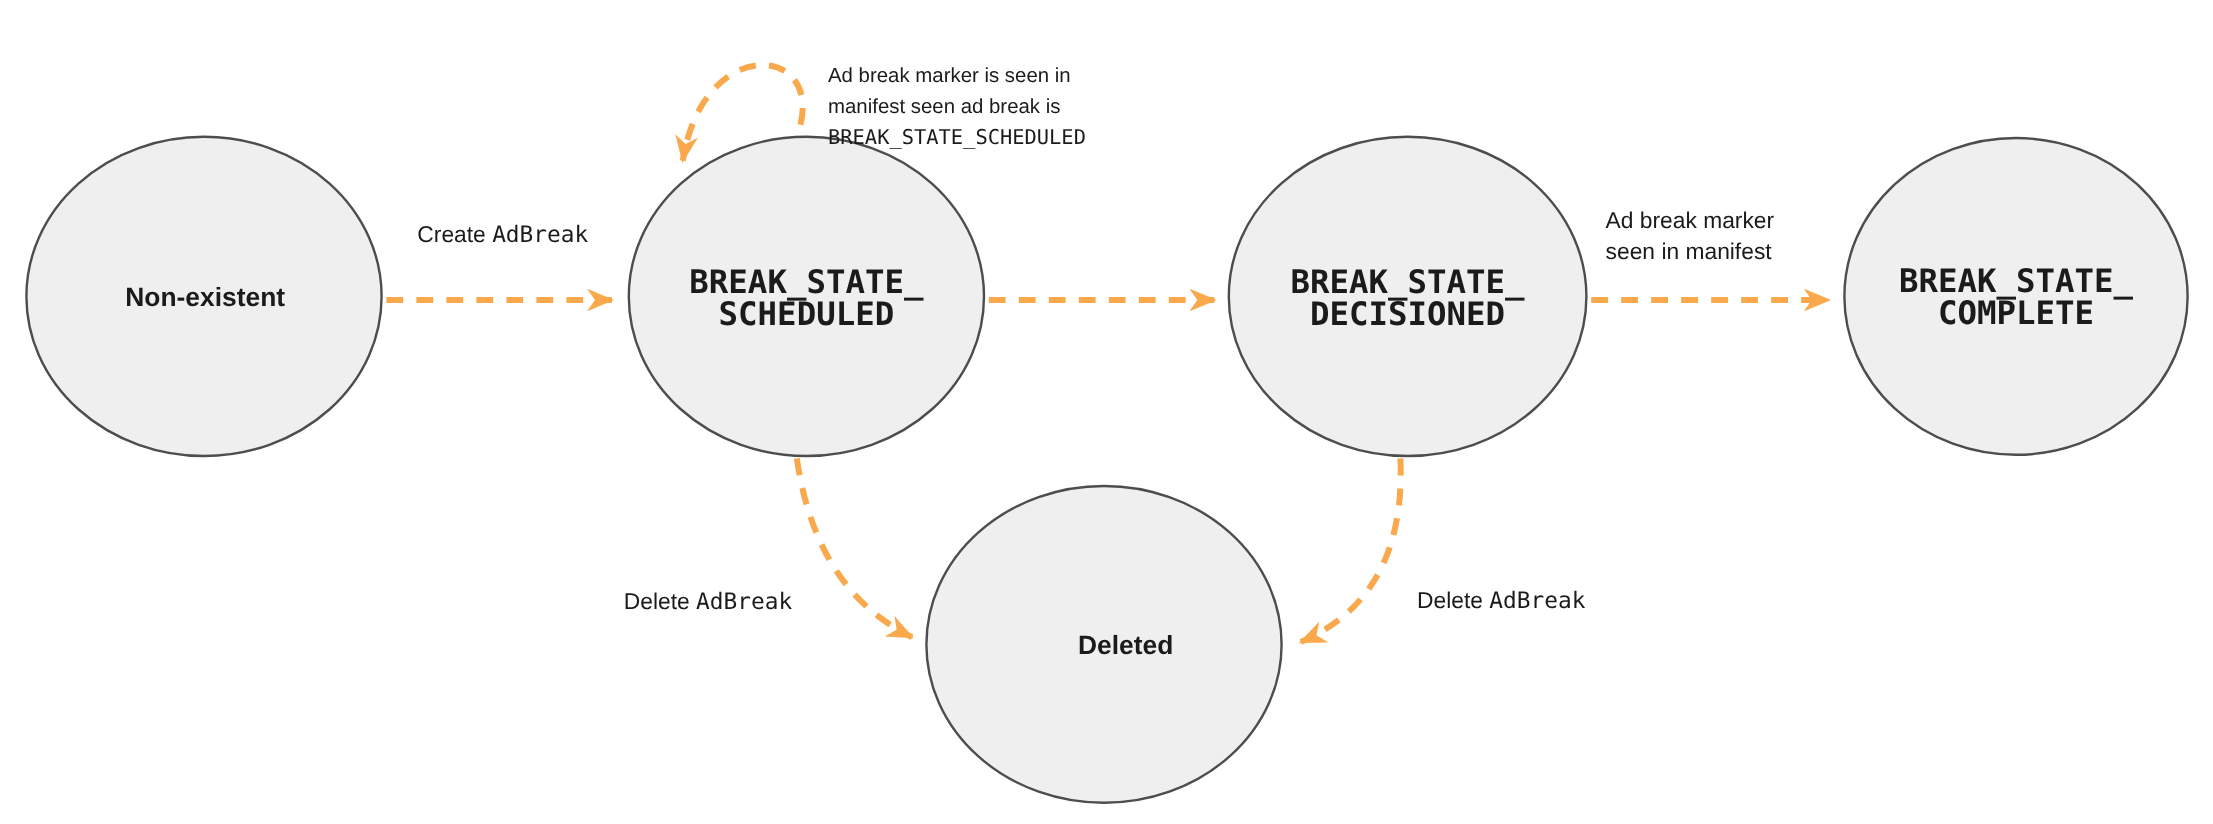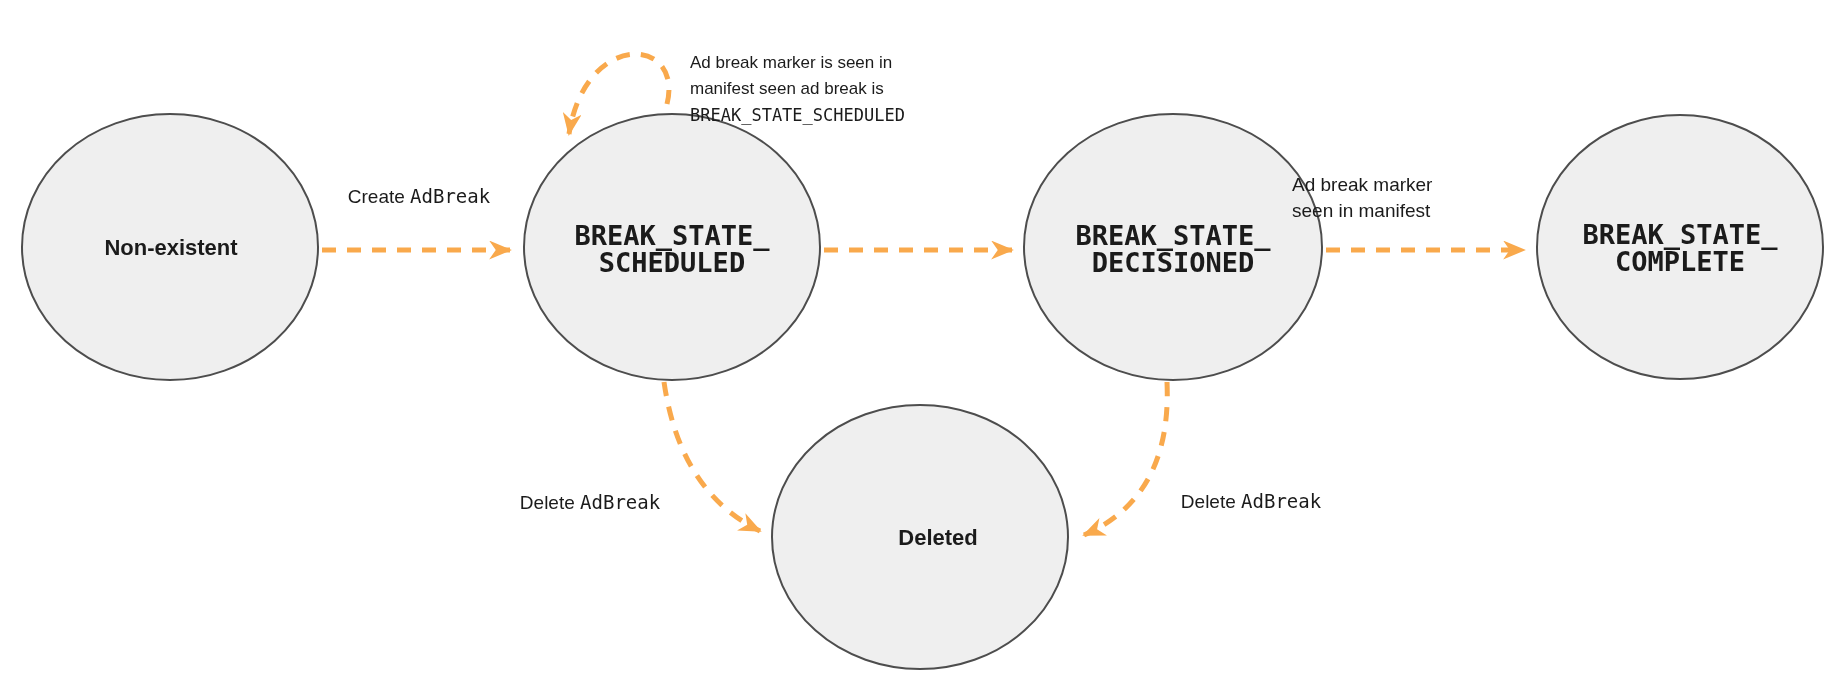--- a/index.html
+++ b/index.html
@@ -72,21 +72,21 @@
     <span>Create </span><span class="code">AdBreak</span>
   </div>
 
   <div class="label small" style="left:690px;top:30px;margin-top:20px;">
     <div>Ad break marker is seen in</div>
     <div>manifest seen ad break is</div>
     <div class="code">BREAK_STATE_SCHEDULED</div>
   </div>
 
 
-  <div class="label" style="left:1292px;top:172px;">
+  <div class="label" style="left:1338px;top:172px;">
     <div>Ad break marker</div>
     <div>seen in manifest</div>
   </div>
 
   <div class="label centered" style="left:590px;top:502px;">
     <span>Delete </span><span class="code">AdBreak</span>
   </div>
 
   <div class="label centered" style="left:1251px;top:501px;">
     <span>Delete </span><span class="code">AdBreak</span>

